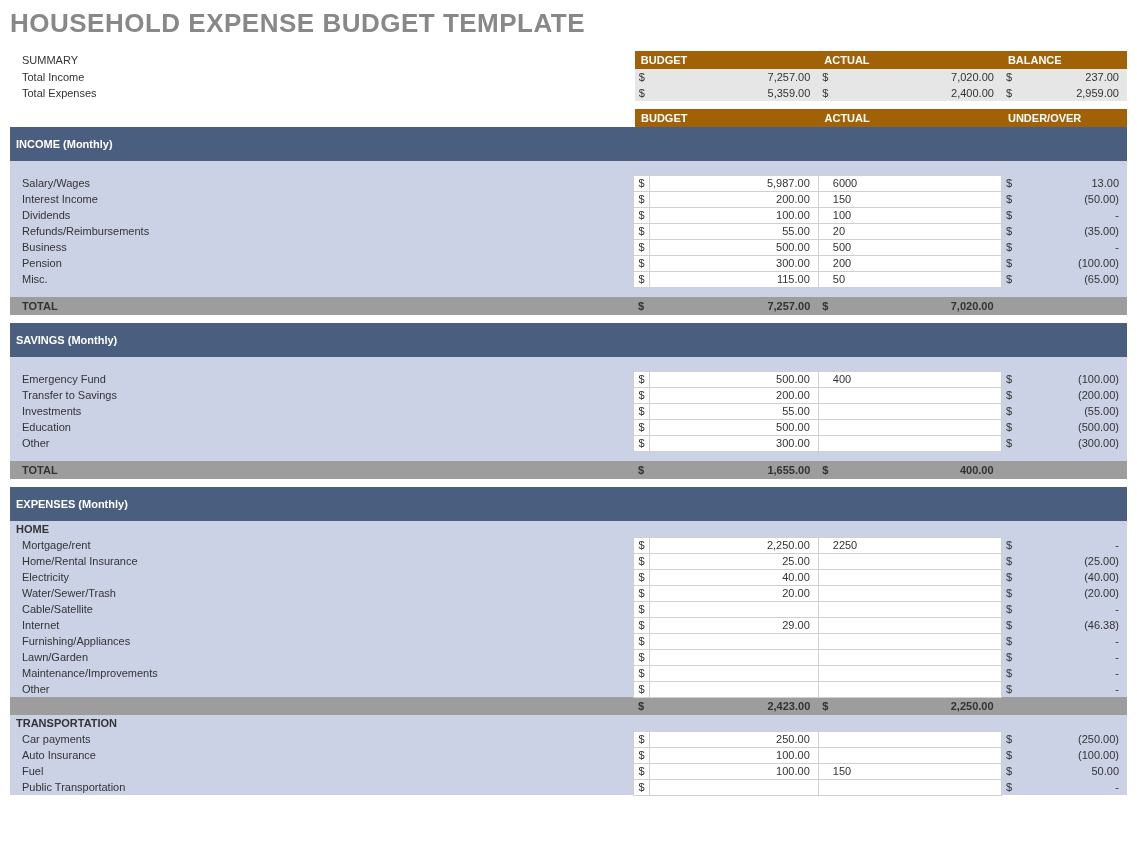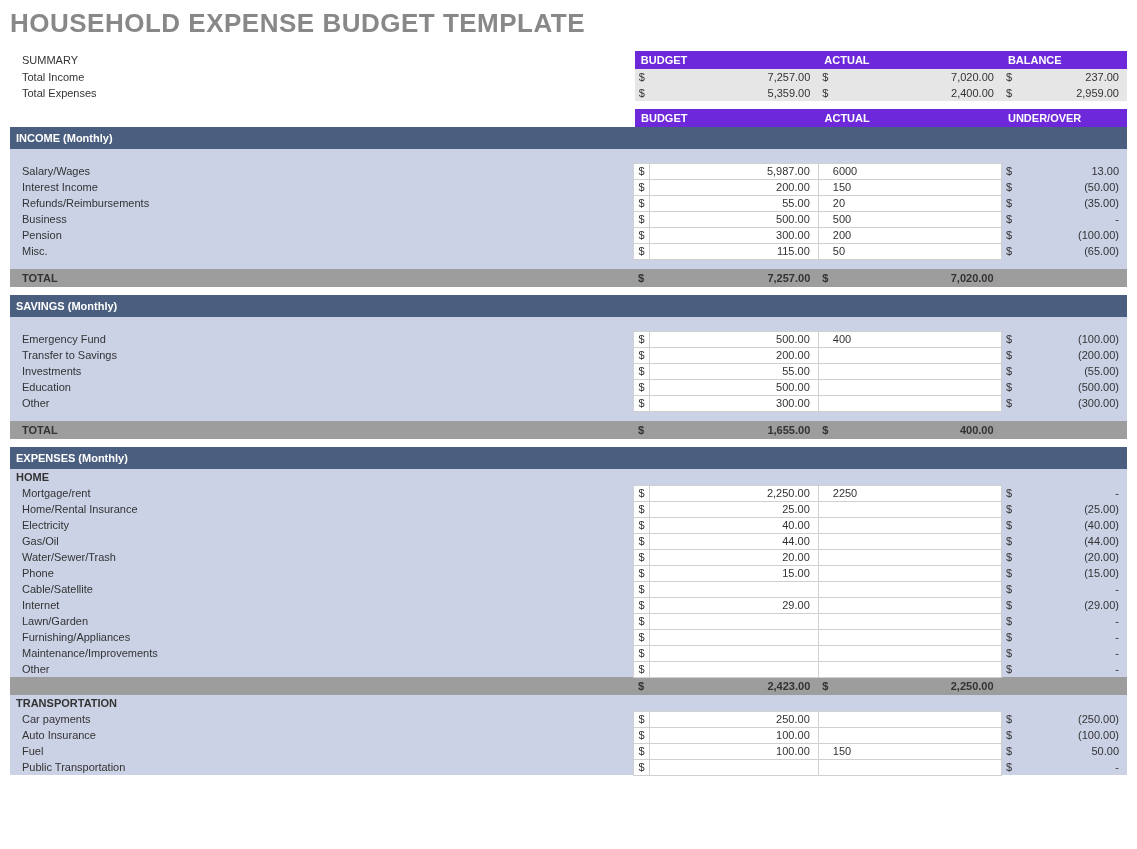--- a/index.html
+++ b/index.html
@@ -12,22 +12,22 @@
 
   
   col.c-label  { width: 620px; }
   col.c-bcur   { width: 14px; }
   col.c-bval   { width: 168px; }
   col.c-acur   { width: 14px; }
   col.c-aval   { width: 168px; }
   col.c-ucur   { width: 14px; }
   col.c-uval   { width: 110px; }
 
-  .hdr-black td { background:#6d28d9; color:#fff; font-weight:bold; height:18px; }
-  .hdr-blue  td { background:#4a5f7f; color:#fff; font-weight:bold; height:22px; }
+  .hdr-black td { background:#a16207; color:#fff; font-weight:bold; height:18px; }
+  .hdr-blue  td { background:#4a5f7f; color:#fff; font-weight:bold; height:34px; }
   .hdr-sub   td { background:#cbd2e6; font-weight:bold; height:16px; }
   .row-total td { background:#9d9d9d; font-weight:bold; height:18px; }
   .row-bg    td { background:#cbd2e6; }
   .row-gray  td { background:#e6e6e6; }
 
   .cur  { text-align:left; }
   .val  { text-align:right; padding-right:8px; }
   .val-in { text-align:left; padding-left:14px; }
   .lbl  { text-align:left; padding-left:12px; }
   .lbl-h{ text-align:left; padding-left:6px; }
@@ -134,20 +134,28 @@
         </tr>
         <tr class="row-bg">
           <td class="lbl">Interest Income</td>
           <td class="cur cell-ro">$</td>
           <td class="val cell-ro">200.00</td>
           <td class="val-in cell-in" colspan="2">150</td>
           <td class="cur">$</td>
           <td class="val">(50.00)</td>
         </tr>
         <tr class="row-bg">
+          <td class="lbl">Dividends</td>
+          <td class="cur cell-ro">$</td>
+          <td class="val cell-ro">100.00</td>
+          <td class="val-in cell-in" colspan="2">100</td>
+          <td class="cur">$</td>
+          <td class="val">-</td>
+        </tr>
+        <tr class="row-bg">
           <td class="lbl">Refunds/Reimbursements</td>
           <td class="cur cell-ro">$</td>
           <td class="val cell-ro">55.00</td>
           <td class="val-in cell-in" colspan="2">20</td>
           <td class="cur">$</td>
           <td class="val">(35.00)</td>
         </tr>
         <tr class="row-bg">
           <td class="lbl">Business</td>
           <td class="cur cell-ro">$</td>
@@ -306,69 +314,53 @@
         </tr>
         <tr class="row-bg">
           <td class="lbl">Electricity</td>
           <td class="cur cell-ro">$</td>
           <td class="val cell-ro">40.00</td>
           <td class="val-in cell-in" colspan="2"></td>
           <td class="cur">$</td>
           <td class="val">(40.00)</td>
         </tr>
         <tr class="row-bg">
-          <td class="lbl">Gas/Oil</td>
-          <td class="cur cell-ro">$</td>
-          <td class="val cell-ro">44.00</td>
-          <td class="val-in cell-in" colspan="2"></td>
-          <td class="cur">$</td>
-          <td class="val">(44.00)</td>
-        </tr>
-        <tr class="row-bg">
           <td class="lbl">Water/Sewer/Trash</td>
           <td class="cur cell-ro">$</td>
           <td class="val cell-ro">20.00</td>
           <td class="val-in cell-in" colspan="2"></td>
           <td class="cur">$</td>
           <td class="val">(20.00)</td>
         </tr>
         <tr class="row-bg">
-          <td class="lbl">Phone</td>
-          <td class="cur cell-ro">$</td>
-          <td class="val cell-ro">15.00</td>
-          <td class="val-in cell-in" colspan="2"></td>
-          <td class="cur">$</td>
-          <td class="val">(15.00)</td>
-        </tr>
-        <tr class="row-bg">
           <td class="lbl">Cable/Satellite</td>
           <td class="cur cell-ro">$</td>
           <td class="val cell-ro"></td>
           <td class="val-in cell-in" colspan="2"></td>
           <td class="cur">$</td>
           <td class="val">-</td>
         </tr>
         <tr class="row-bg">
           <td class="lbl">Internet</td>
           <td class="cur cell-ro">$</td>
           <td class="val cell-ro">29.00</td>
           <td class="val-in cell-in" colspan="2"></td>
           <td class="cur">$</td>
-          <td class="val">(29.00)</td>
+          <td class="val">(46.38)</td>
+        </tr>
+        <tr class="row-bg">
+          <td class="lbl">Furnishing/Appliances</td>
+          <td class="cur cell-ro">$</td>
+          <td class="val cell-ro"></td>
+          <td class="val-in cell-in" colspan="2"></td>
+          <td class="cur">$</td>
+          <td class="val">-</td>
         </tr>
         <tr class="row-bg">
           <td class="lbl">Lawn/Garden</td>
-          <td class="cur cell-ro">$</td>
-          <td class="val cell-ro"></td>
-          <td class="val-in cell-in" colspan="2"></td>
-          <td class="cur">$</td>
-          <td class="val">-</td>
-        </tr>
-        <tr class="row-bg">
-          <td class="lbl">Furnishing/Appliances</td>
           <td class="cur cell-ro">$</td>
           <td class="val cell-ro"></td>
           <td class="val-in cell-in" colspan="2"></td>
           <td class="cur">$</td>
           <td class="val">-</td>
         </tr>
         <tr class="row-bg">
           <td class="lbl">Maintenance/Improvements</td>
           <td class="cur cell-ro">$</td>
           <td class="val cell-ro"></td>

